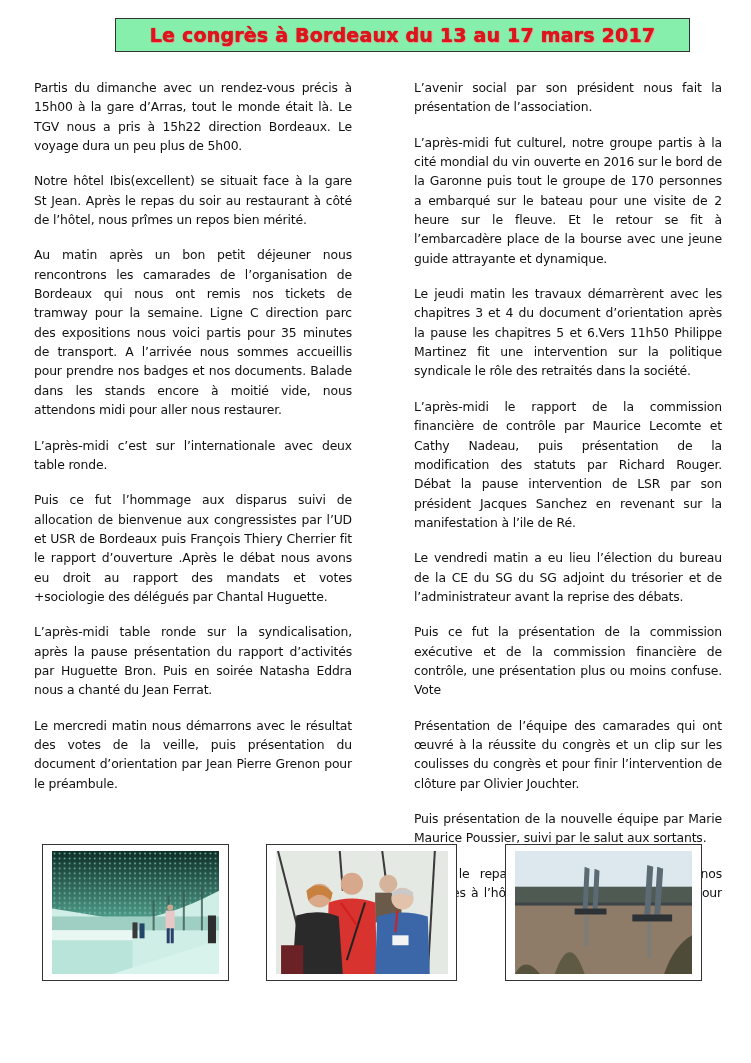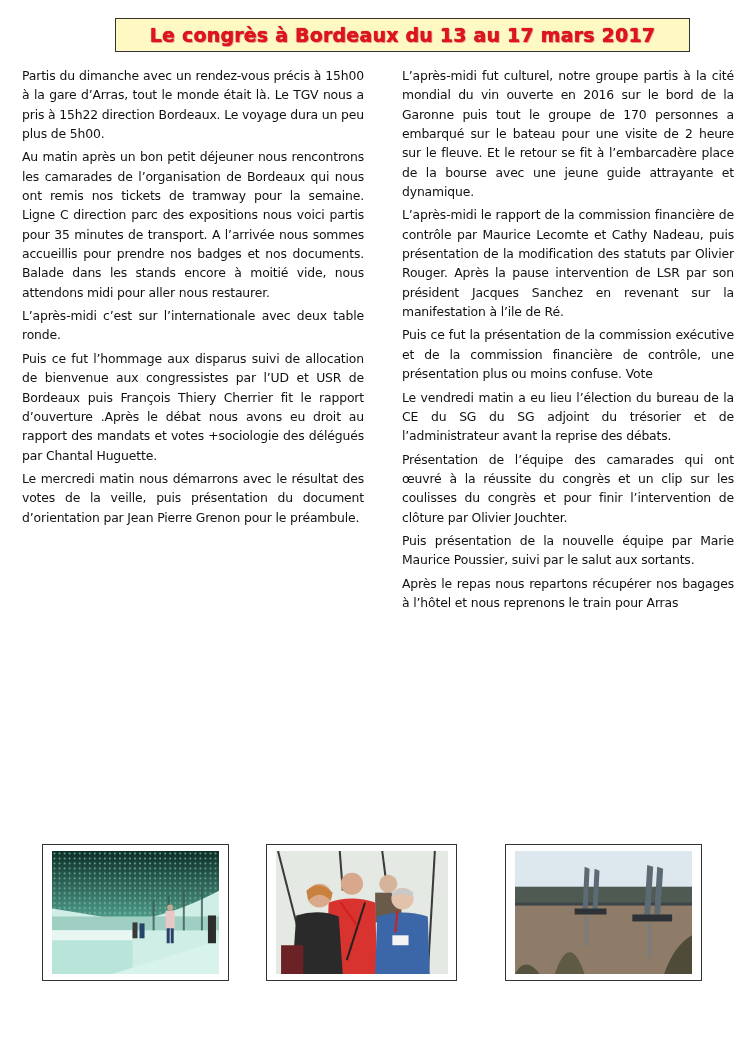--- a/index.html
+++ b/index.html
@@ -1,60 +1,64 @@
 <!DOCTYPE html>
 <html><head>
 <meta charset="utf-8">
 <style>
   html, body { margin: 0; padding: 0; background: #ffffff; }
   body { width: 751px; height: 1063px; position: relative; overflow: hidden;
          font-family: "DejaVu Sans", sans-serif; color: #111; }
 
   .title-box { position: absolute; left: 115px; top: 18px; width: 575px; height: 34px;
-               border: 1.5px solid #333; box-sizing: border-box; background: #fef9c3;
+               border: 1.5px solid #333; box-sizing: border-box; background: #86efac;
                display: flex; align-items: center; justify-content: center; }
   .title-text { font-family: "DejaVu Sans", sans-serif; font-weight: bold; font-size: 19px;
                 color: #e2141b; letter-spacing: 0.2px;
                 text-shadow: 0 0 1px #8a0000, 1px 1px 0 #f8a0a0; }
 
   .col { position: absolute; top: 62px; font-size: 12.4px; line-height: 19.35px;
          text-align: justify; letter-spacing: -0.15px; }
   .col.left { left: 18px; width: 350px; }
   .col.right { left: 398px; width: 340px; }
-  .col p { margin: 4px; }
+  .col p { margin: 16px; }
 
   .photo-frame { position: absolute; top: 844px; height: 137px; border: 1.5px solid #333;
                  box-sizing: border-box; background: #fff; }
   .photo { position: absolute; top: 6px; bottom: 6px; left: 9px; right: 9px; overflow: hidden; }
   .photo svg { width: 100%; height: 100%; display: block; }
   #frame1 { left: 42px; width: 187px; }
   #frame2 { left: 266px; width: 191px; }
   #frame2 .photo { left: 9px; right: 8px; }
   #frame3 { left: 505px; width: 197px; }
 </style>
 </head>
 <body>
 
 <div class="title-box">
   <span class="title-text">Le congrès à Bordeaux du 13 au 17 mars 2017</span>
 </div>
 
 <div class="col left">
   <p>Partis du dimanche avec un rendez-vous précis à 15h00 à la gare d’Arras, tout le monde était là. Le TGV nous a pris à 15h22 direction Bordeaux. Le voyage dura un peu plus de 5h00.</p>
+  <p>Notre hôtel Ibis(excellent) se situait face à la gare St Jean. Après le repas du soir au restaurant à côté de l’hôtel, nous prîmes un repos bien mérité.</p>
   <p>Au matin après un bon petit déjeuner nous rencontrons les camarades de l’organisation de Bordeaux qui nous ont remis nos tickets de tramway pour la semaine. Ligne C direction parc des expositions nous voici partis pour 35 minutes de transport. A l’arrivée nous sommes accueillis pour prendre nos badges et nos documents. Balade dans les stands encore à moitié vide, nous attendons midi pour aller nous restaurer.</p>
   <p>L’après-midi c’est sur l’internationale avec deux table ronde.</p>
   <p>Puis ce fut l’hommage aux disparus suivi de allocation de bienvenue aux congressistes par l’UD et USR de Bordeaux puis François Thiery Cherrier fit le rapport d’ouverture .Après le débat nous avons eu droit au rapport des mandats et votes +sociologie des délégués par Chantal Huguette.</p>
+  <p>L’après-midi table ronde sur la syndicalisation, après la pause présentation du rapport d’activités par Huguette Bron. Puis en soirée Natasha Eddra nous a chanté du Jean Ferrat.</p>
   <p>Le mercredi matin nous démarrons avec le résultat des votes de la veille, puis présentation du document d’orientation par Jean Pierre Grenon pour le préambule.</p>
 </div>
 
 <div class="col right">
+  <p>L’avenir social par son président nous fait la présentation de l’association.</p>
   <p>L’après-midi fut culturel, notre groupe partis à la cité mondial du vin  ouverte en 2016 sur le bord de la Garonne puis tout le groupe de 170 personnes a embarqué sur le bateau pour une visite de 2 heure sur le fleuve. Et  le retour se fit à l’embarcadère place de la bourse avec une jeune guide attrayante et dynamique.</p>
-  <p> L’après-midi le rapport de la commission financière de contrôle par Maurice Lecomte et Cathy Nadeau, puis présentation de la modification des statuts par Olivier Rouger. Après la pause intervention de LSR par son président Jacques Sanchez en revenant sur la manifestation à l’ile de Ré.</p>
+  <p>Le jeudi matin les travaux démarrèrent avec les chapitres 3 et 4 du document d’orientation après la pause les chapitres 5 et 6.Vers 11h50 Philippe Martinez fit une intervention sur la politique syndicale le rôle des retraités dans la société.</p>
+  <p> L’après-midi le rapport de la commission financière de contrôle par Maurice Lecomte et Cathy Nadeau, puis présentation de la modification des statuts par Richard Rouger. Débat la pause intervention de LSR par son président Jacques Sanchez en revenant sur la manifestation à l’ile de Ré.</p>
+  <p>Le vendredi matin a eu lieu l’élection du bureau de la CE du SG du SG adjoint du trésorier et de l’administrateur avant la reprise des débats.</p>
   <p>Puis ce fut la présentation de la commission exécutive et de la commission financière de contrôle, une présentation plus ou moins confuse. Vote</p>
-  <p>Le vendredi matin a eu lieu l’élection du bureau de la CE du SG du SG adjoint du trésorier et de l’administrateur avant la reprise des débats.</p>
   <p>Présentation de l’équipe des camarades qui ont œuvré à la réussite du congrès et un clip sur les coulisses du congrès et pour finir l’intervention de clôture par Olivier Jouchter.</p>
   <p>Puis présentation de la nouvelle équipe par Marie Maurice Poussier, suivi par le salut aux sortants.</p>
   <p>Après le repas nous repartons récupérer nos bagages à l’hôtel et nous reprenons le train pour Arras</p>
 </div>
 
 <div class="photo-frame" id="frame1">
   <div class="photo">
     <svg viewBox="0 0 166 124" preserveAspectRatio="none">
       <defs>
         <linearGradient id="ceil" x1="0" y1="0" x2="0" y2="1">

